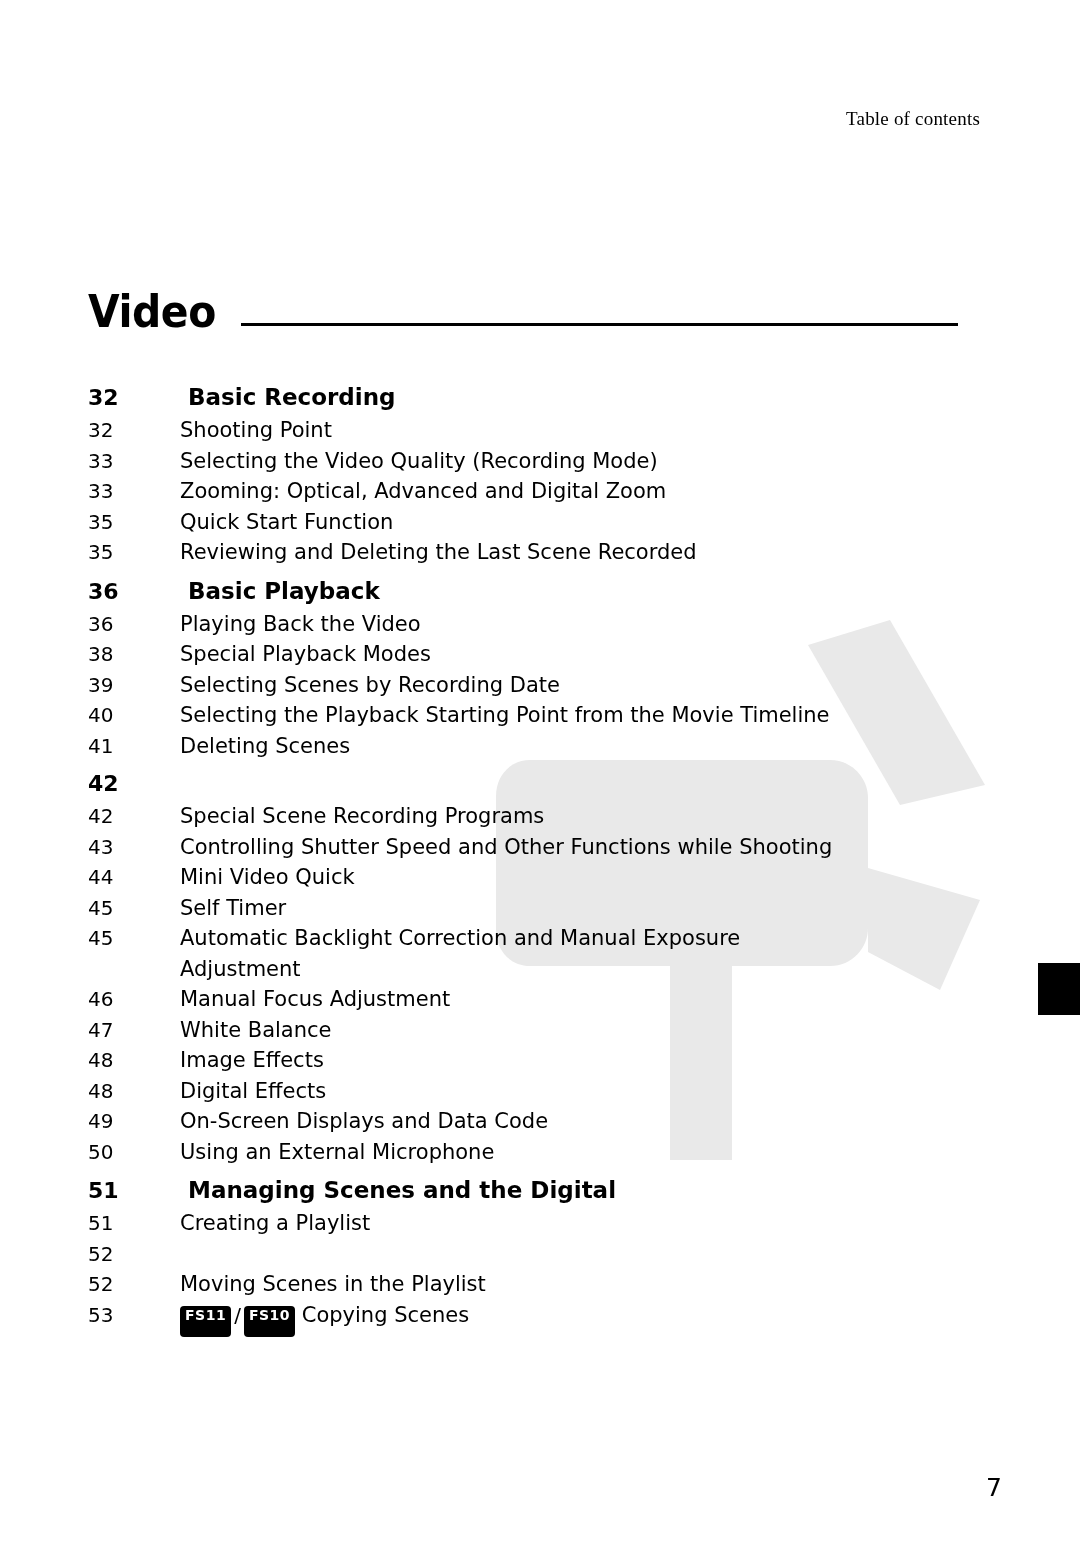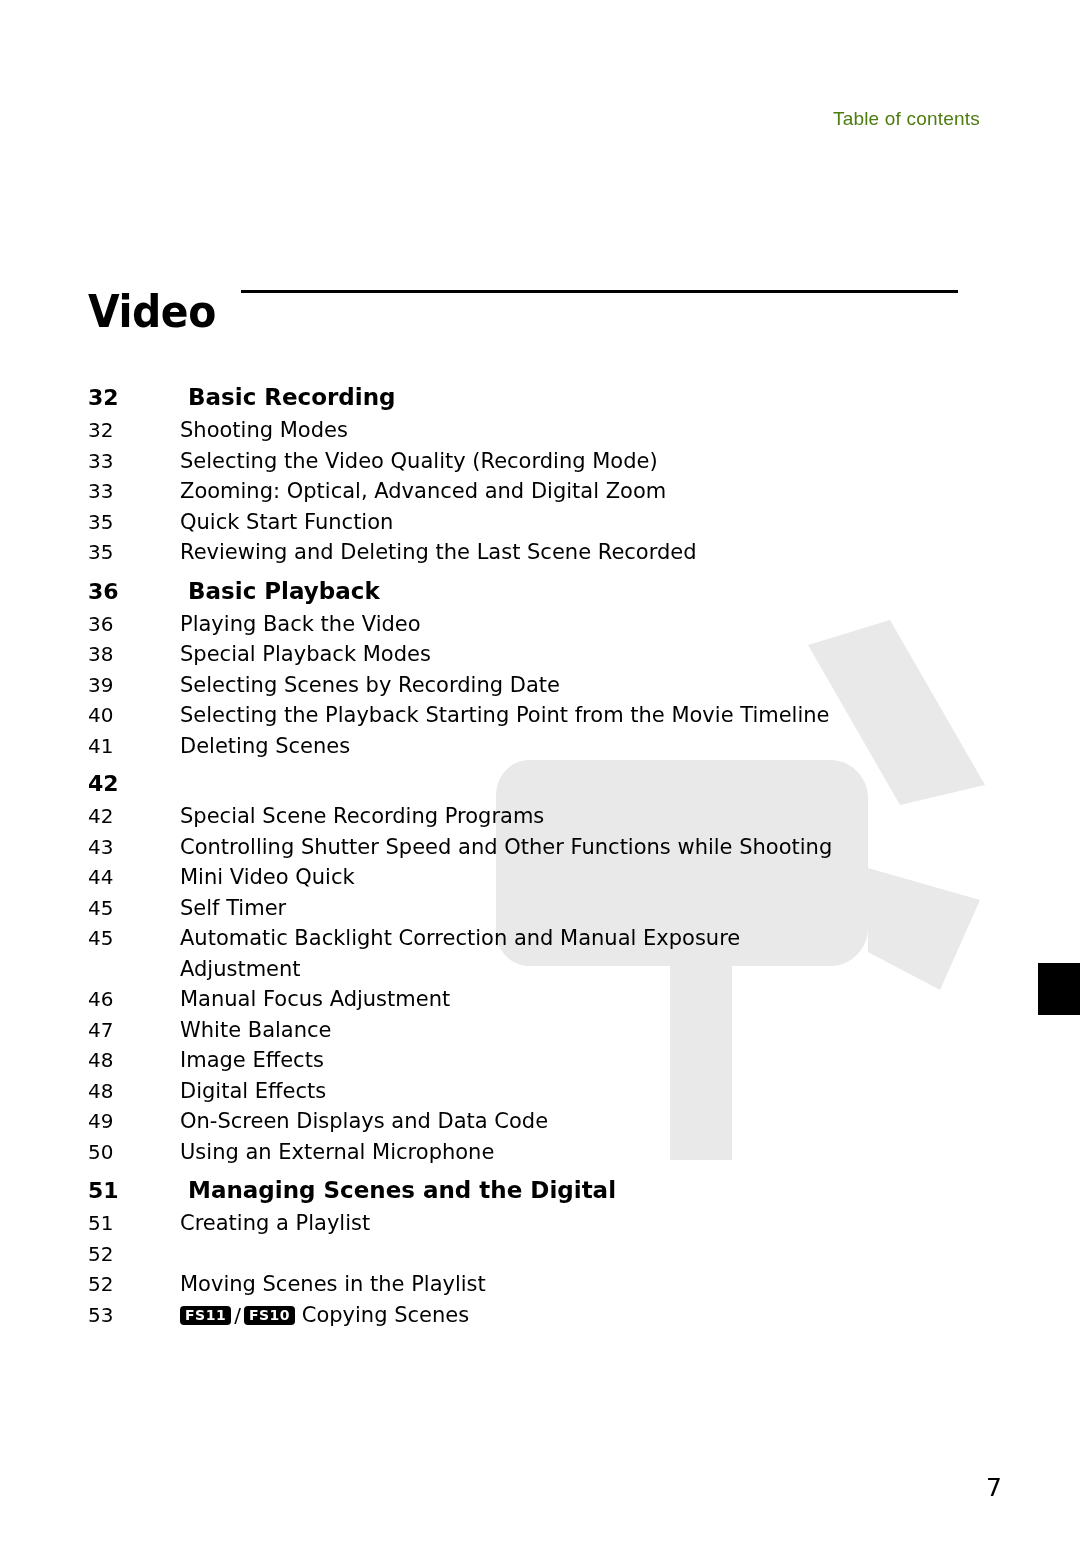--- a/index.html
+++ b/index.html
@@ -25,33 +25,33 @@
     height: 580px;
     z-index: 0;
     pointer-events: none;
   }
 
   .page-header {
     position: absolute;
     right: 100px;
     top: 108px;
     font-size: 19px;
-    color: #4d7c0f;
-    font-family: Liberation Sans, sans-serif;
+    color: #000000;
+    font-family: Liberation Serif, serif;
     letter-spacing: 0.2px;
     z-index: 2;
   }
 
   .chapter-title-wrap {
     position: absolute;
     left: 88px;
     top: 290px;
     width: 870px;
     display: flex;
-    align-items: flex-start;
+    align-items: flex-end;
     z-index: 2;
   }
   .chapter-title {
     font-size: 44px;
     font-weight: bold;
     line-height: 1;
     letter-spacing: -0.5px;
     font-family: "DejaVu Sans", sans-serif;
     transform: scaleX(0.93);
     transform-origin: left bottom;
@@ -113,21 +113,21 @@
     
   }
 
   .badge {
     display: inline-block;
     background: #000;
     color: #fff;
     font-weight: bold;
     font-size: 14px;
     line-height: 17px;
-    padding: 1px 5px 1px 5px;
+    padding: 1px 5px 13px 5px;
     border-radius: 4px;
     letter-spacing: 0.5px;
     vertical-align: 2px;
     font-family: "DejaVu Sans", sans-serif;
   }
   .badge-sep {
     display: inline-block;
     padding: 0 3px;
     font-size: 20px;
   }
@@ -172,21 +172,21 @@
 
 <div class="toc">
 
   <div class="sec">
     <div class="sec-head">
       <span class="num">32</span>
       <span class="label">Basic Recording</span>
     </div>
     <div class="row">
       <span class="num">32</span>
-      <span class="label">Shooting Modes</span>
+      <span class="label">Shooting Point</span>
     </div>
     <div class="row">
       <span class="num">33</span>
       <span class="label">Selecting the Video Quality (Recording Mode)</span>
     </div>
     <div class="row">
       <span class="num">33</span>
       <span class="label">Zooming: Optical, Advanced and Digital Zoom</span>
     </div>
     <div class="row">

